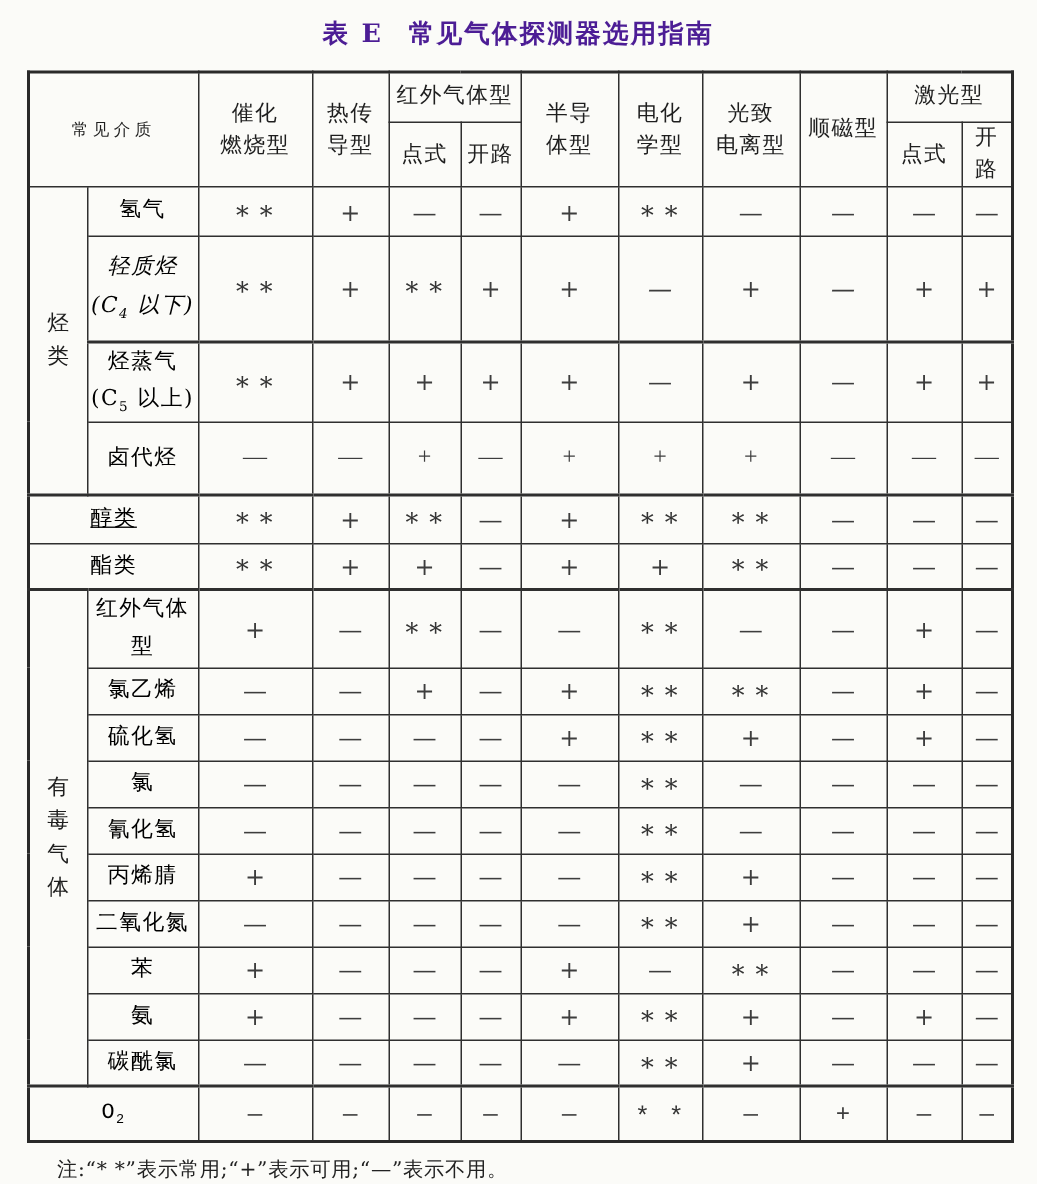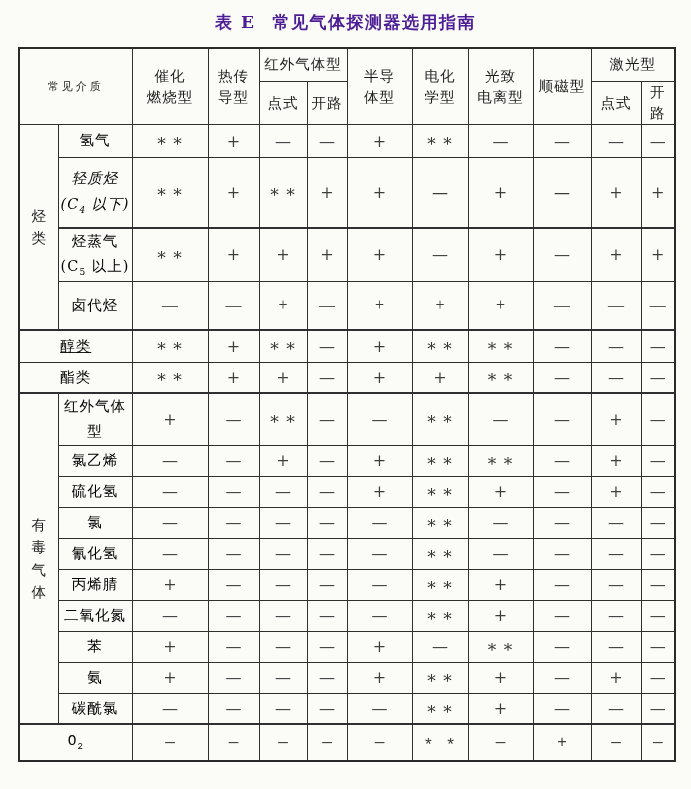--- a/index.html
+++ b/index.html
@@ -372,14 +372,15 @@
           <td class="value-cell"><span class="sym">—</span></td>
           <td class="value-cell star"><span class="sym">* *</span></td>
           <td class="value-cell"><span class="sym">—</span></td>
           <td class="value-cell"><span class="sym">+</span></td>
           <td class="value-cell"><span class="sym">—</span></td>
           <td class="value-cell"><span class="sym">—</span></td>
         </tr>
       </tbody>
   </table>
 
+  <div class="note">注:“* *”表示常用;“+”表示可用;“—”表示不用。</div>
 
 </div>
 
 </body></html>

